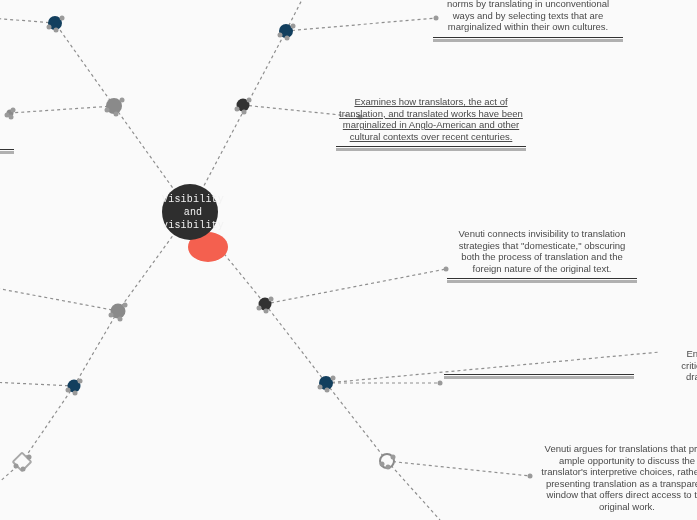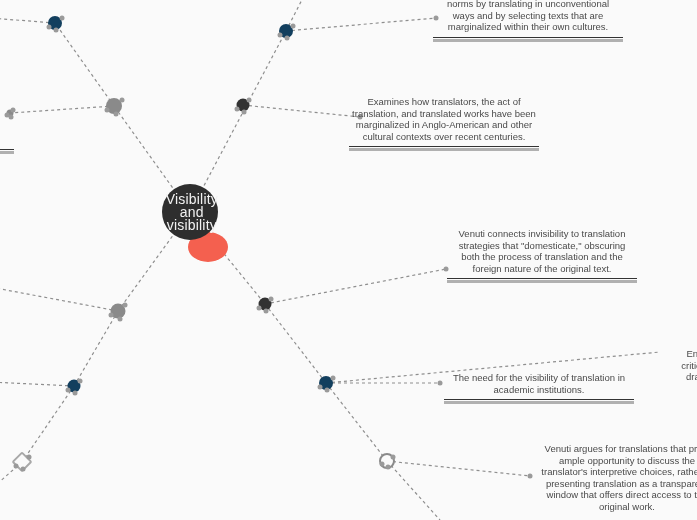--- a/index.html
+++ b/index.html
@@ -48,26 +48,27 @@
     transform: translate(-50%, -50%);
   }
   .center-node {
     position: absolute;
     transform: translate(-50%, -50%);
     border-radius: 50%;
     background: #2e2e2e;
     color: #f2f2f2;
     display: flex;
     align-items: center;
-    justify-content: flex-end;
+    justify-content: flex-start;
     text-align: center;
-    font-size: 14px;
+    font-size: 10px;
     line-height: 13px;
     letter-spacing: .2px;
     z-index: 5;
+    font-family: Liberation Mono, monospace;
   }
   .center-blob {
     position: absolute;
     transform: translate(-50%, -50%);
     background: #f4604f;
     border-radius: 50%;
     z-index: 4;
   }
   .leaf {
     position: absolute;
@@ -187,37 +188,35 @@
       </span>
   </div>
 
   <div id="leaves-layer">
       <div class="leaf" style="left: 433px; top: -2px; width: 190px; color: rgb(74, 74, 74);">
         <span class="leaf-text">norms by translating in unconventional
 ways and by selecting texts that are
 marginalized within their own cultures.</span>
         <span class="leaf-rule" style="border-top-color: rgb(51, 51, 51); border-bottom-color: rgb(176, 176, 176);"></span>
       </div>
-      <div class="leaf" style="left: 349px; top: 96px; width: 190px; color: rgb(74, 74, 74);">
+      <div class="leaf" style="left: 336px; top: 96px; width: 190px; color: rgb(74, 74, 74); text-decoration: underline;">
         <span class="leaf-text">Examines how translators, the act of
 translation, and translated works have been
 marginalized in Anglo-American and other
 cultural contexts over recent centuries.</span>
         <span class="leaf-rule" style="border-top-color: rgb(51, 51, 51); border-bottom-color: rgb(176, 176, 176);"></span>
       </div>
       <div class="leaf" style="left: 447px; top: 228px; width: 190px; color: rgb(74, 74, 74);">
         <span class="leaf-text">Venuti connects invisibility to translation
 strategies that "domesticate," obscuring
 both the process of translation and the
 foreign nature of the original text.</span>
         <span class="leaf-rule" style="border-top-color: rgb(51, 51, 51); border-bottom-color: rgb(176, 176, 176);"></span>
       </div>
       <div class="leaf" style="left: 444px; top: 372px; width: 190px; color: rgb(74, 74, 74);">
-        <span class="leaf-text">The need for the visibility of translation in
-academic institutions.</span>
         <span class="leaf-rule" style="border-top-color: rgb(51, 51, 51); border-bottom-color: rgb(176, 176, 176);"></span>
       </div>
       <div class="leaf" style="left: 532px; top: 443px; width: 190px; color: rgb(74, 74, 74);">
         <span class="leaf-text">Venuti argues for translations that provi
 ample opportunity to discuss the
 translator's interpretive choices, rather th
 presenting translation as a transparent
 window that offers direct access to the
 original work.</span>
       </div>

